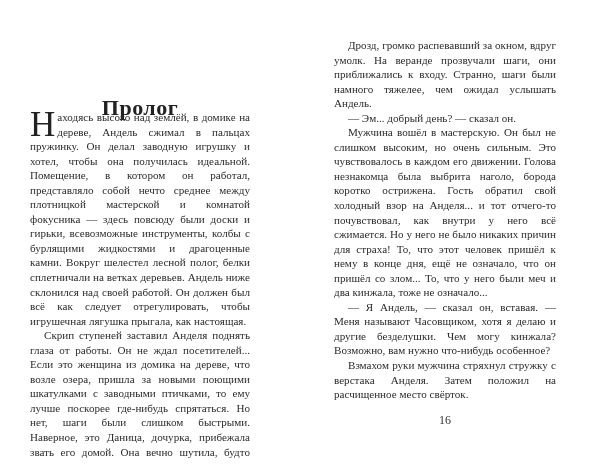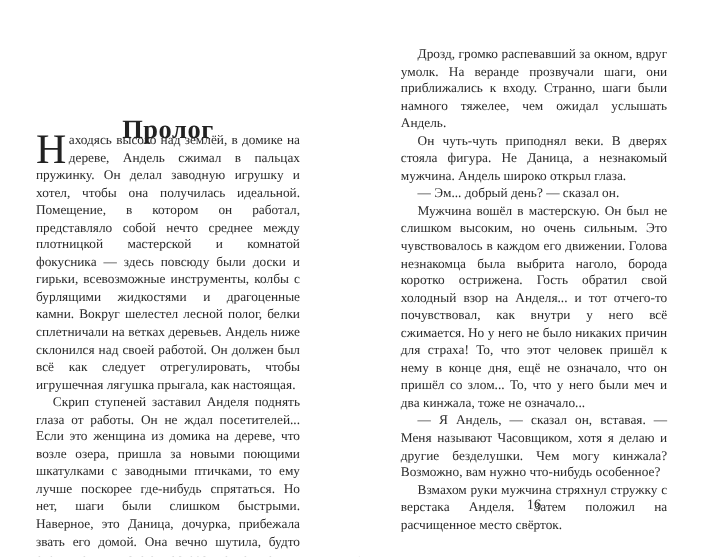--- a/index.html
+++ b/index.html
@@ -54,21 +54,20 @@
       <p>Скрип ступеней заставил Анделя поднять глаза от работы. Он не ждал посетителей... Если это женщина из домика на дереве, что возле озера, пришла за новыми поющими шкатулками с заводными птичками, то ему лучше поскорее где-нибудь спрятаться. Но нет, шаги были слишком быстрыми. Наверное, это Даница, дочурка, прибежала звать его домой. Она вечно шутила, будто отец уходит в свою мастерскую только для того, чтобы поспать. Ну что ж, сейчас Андель тоже пошутит над ней. Он поспешил к своему рабочему креслу из овчины и сел, изо всех сил стараясь не улыбаться.</p>
 
     </div>
   </div>
 
   <div class="gutter"></div>
 
   <div class="page page-right">
     <div class="text">
       <p>Дрозд, громко распевавший за окном, вдруг умолк. На веранде прозвучали шаги, они приближались к входу. Странно, шаги были намного тяжелее, чем ожидал услышать Андель.</p>
-      <p>Он чуть-чуть приподнял веки. В дверях стояла фигура. Не Даница, а незнакомый мужчина. Андель широко открыл глаза.</p>
       <p>— Эм... добрый день? — сказал он.</p>
       <p>Мужчина вошёл в мастерскую. Он был не слишком высоким, но очень сильным. Это чувствовалось в каждом его движении. Голова незнакомца была выбрита наголо, борода коротко острижена. Гость обратил свой холодный взор на Анделя... и тот отчего-то почувствовал, как внутри у него всё сжимается. Но у него не было никаких причин для страха! То, что этот человек пришёл к нему в конце дня, ещё не означало, что он пришёл со злом... То, что у него были меч и два кинжала, тоже не означало...</p>
       <p>— Я Андель, — сказал он, вставая. — Меня называют Часовщиком, хотя я делаю и другие безделушки. Чем могу кинжала? Возможно, вам нужно что-нибудь особенное?</p>
       <p>Взмахом руки мужчина стряхнул стружку с верстака Анделя. Затем положил на расчищенное место свёрток.</p>
 
     </div>
     <div class="page-num">16</div>
   </div>
 </div>
 

